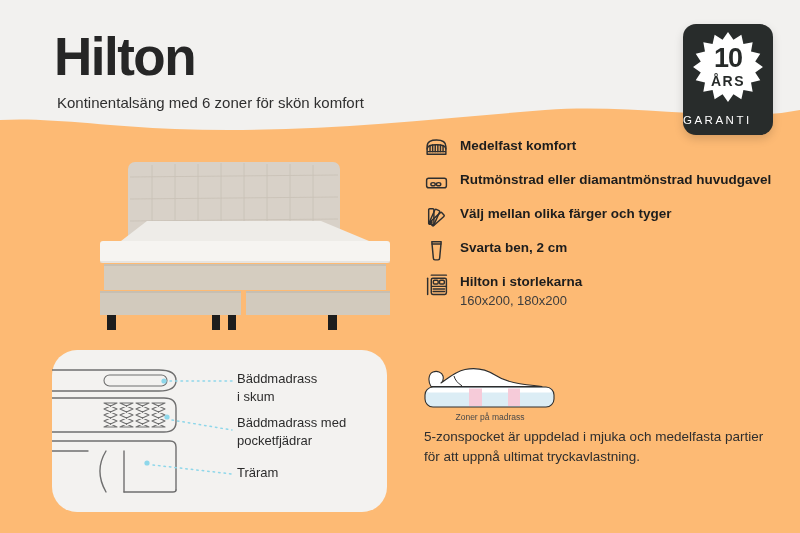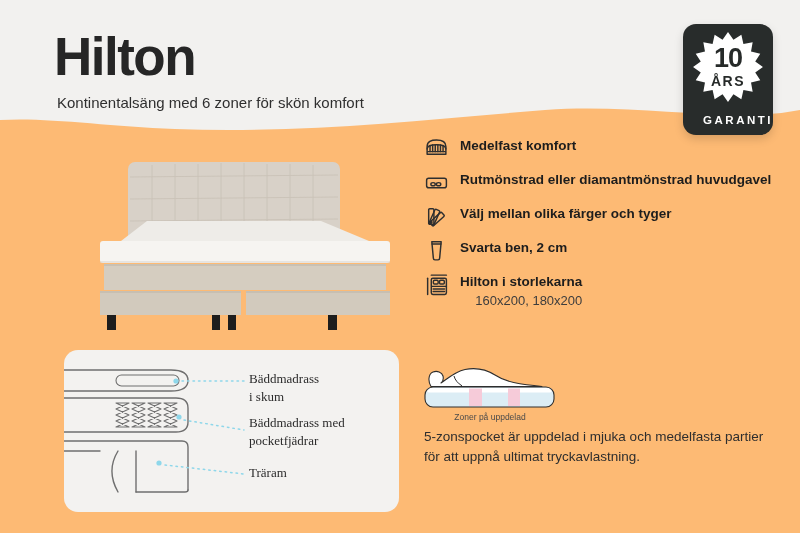--- a/index.html
+++ b/index.html
@@ -15,38 +15,38 @@
   .subtitle{position:absolute;left:57px;top:94px;font-size:15px;color:#2f2f2f;z-index:2;}
 
   
   .badge{position:absolute;left:683px;top:24px;width:90px;height:111px;background:var(--badge-bg,#282c2b);
          border-radius:13px;z-index:3;box-shadow:0 4px 10px rgba(0,0,0,.15);}
   .badge .star-wrap{position:absolute;left:8px;top:6px;width:74px;height:74px;}
   .badge .star-text{position:absolute;left:8px;top:6px;width:74px;height:74px;display:flex;
          flex-direction:column;align-items:center;justify-content:center;color:#262a29;}
   .badge .star-num{font-size:27px;font-weight:900;line-height:1;letter-spacing:-1px;}
   .badge .star-unit{font-size:14px;font-weight:700;letter-spacing:1.5px;margin-top:1px;}
-  .badge .badge-label{position:absolute;left:0;bottom:9px;width:100%;text-align:right;color:#ffffff;
-         font-size:11.5px;font-weight:700;letter-spacing:2.5px;}
+  .badge .badge-label{position:absolute;left:0;bottom:9px;width:100%;text-align:left;color:#ffffff;
+         font-size:11.5px;font-weight:400;letter-spacing:2.5px;}
 
   
   .bed{position:absolute;left:95px;top:145px;width:300px;height:190px;z-index:1;}
 
   
   .features{position:absolute;left:424px;top:138px;width:372px;z-index:2;}
-  .feature-row{display:flex;align-items:flex-start;margin-bottom:11px;min-height:20px;text-align:right;}
+  .feature-row{display:flex;align-items:flex-start;margin-bottom:11px;min-height:20px;}
   .feature-icon{width:25px;height:25px;flex:0 0 25px;margin-right:11px;margin-top:-2px;}
   .feature-icon svg{width:25px;height:25px;stroke:#2f2f2f;fill:none;stroke-width:1.4;
         stroke-linecap:round;stroke-linejoin:round;}
   .feature-text{font-size:13.5px;font-weight:700;color:#1d1d1d;white-space:nowrap;line-height:1.25;}
   .feature-sub{font-size:13px;font-weight:400;color:#3d3d3d;margin-top:2px;}
 
   
-  .card{position:absolute;left:64px;top:350px;width:335px;height:162px;background:#f3f2f0;
-        border-radius:14px;z-index:1;font-family:Liberation Serif, serif;}
+  .card{position:absolute;left:52px;top:350px;width:335px;height:162px;background:#f3f2f0;
+        border-radius:25px;z-index:1;}
   .card svg{position:absolute;left:0;top:0;}
   .leader-label{position:absolute;left:185px;font-size:13px;color:#2c2c2c;line-height:1.38;
         white-space:pre-line;}
   .lbl-topper{top:20px;}
   .lbl-springs{top:64px;}
   .lbl-frame{top:114px;}
 
   
   .zone-fig{position:absolute;left:424px;top:360px;width:132px;height:50px;z-index:2;}
   .zone-caption{position:absolute;left:424px;top:412px;width:132px;text-align:center;
@@ -254,16 +254,16 @@
 
   <svg class="zone-fig" viewBox="0 0 132 50">
     <rect x="1" y="27" width="129" height="20" rx="8" fill="#dcedf5"></rect>
     <rect x="3" y="28" width="125" height="4.5" rx="2" fill="#ffffff"></rect>
     <rect x="45" y="28.5" width="13" height="17.5" fill="#f6cbd9"></rect>
     <rect x="84" y="28.5" width="12" height="17.5" fill="#f6cbd9"></rect>
     <rect x="1" y="27" width="129" height="20" rx="8" fill="none" stroke="#2e2e2e" stroke-width="1.1"></rect>
     <path d="M7,26.5 C4,22 4,14 9,12 C13,10.5 18,12 19,16 C19.6,18.5 18.8,21.5 17,23 C22,20 30,12 41,9.5 C53,7 63,10 71,15 C80,21 95,24.5 110,25.5 L118,26.5 Z" fill="#ffffff" stroke="#2e2e2e" stroke-width="1.1" stroke-linejoin="round"></path>
     <path d="M30,16 C31,20 34,23.5 38,25.8" fill="none" stroke="#2e2e2e" stroke-width="1"></path>
   </svg>
-  <div class="zone-caption">Zoner på uppdelad</div>
+  <div class="zone-caption">Zoner på madrass</div>
   <div class="zone-body">5-zonspocket är uppdelad i mjuka och medelfasta partier för att uppnå ultimat tryckavlastning.</div>
 
 </div>
 
 </body></html>

